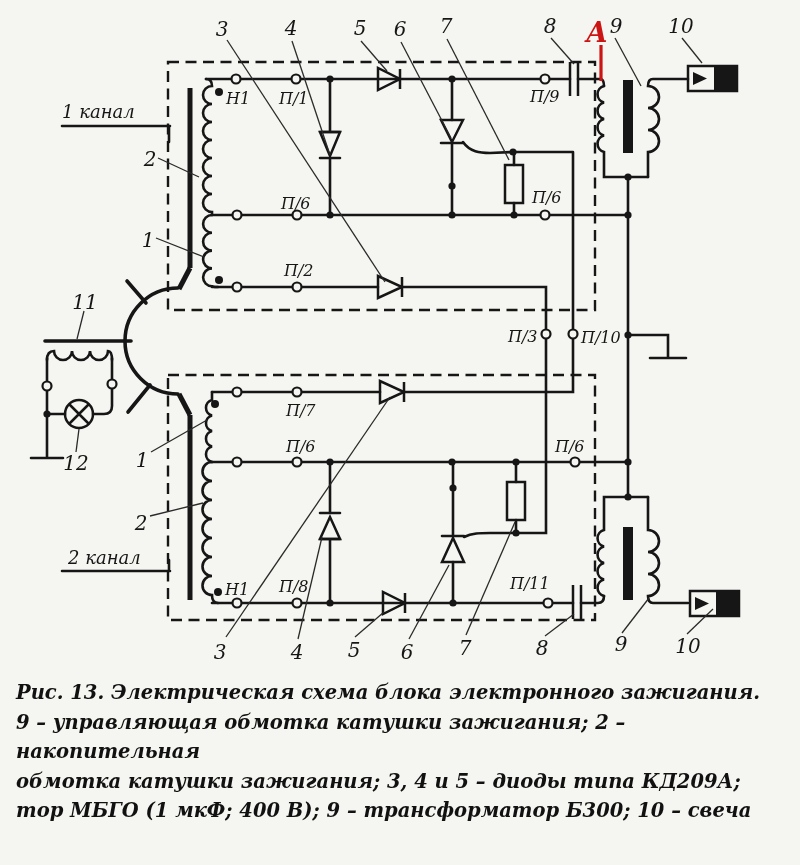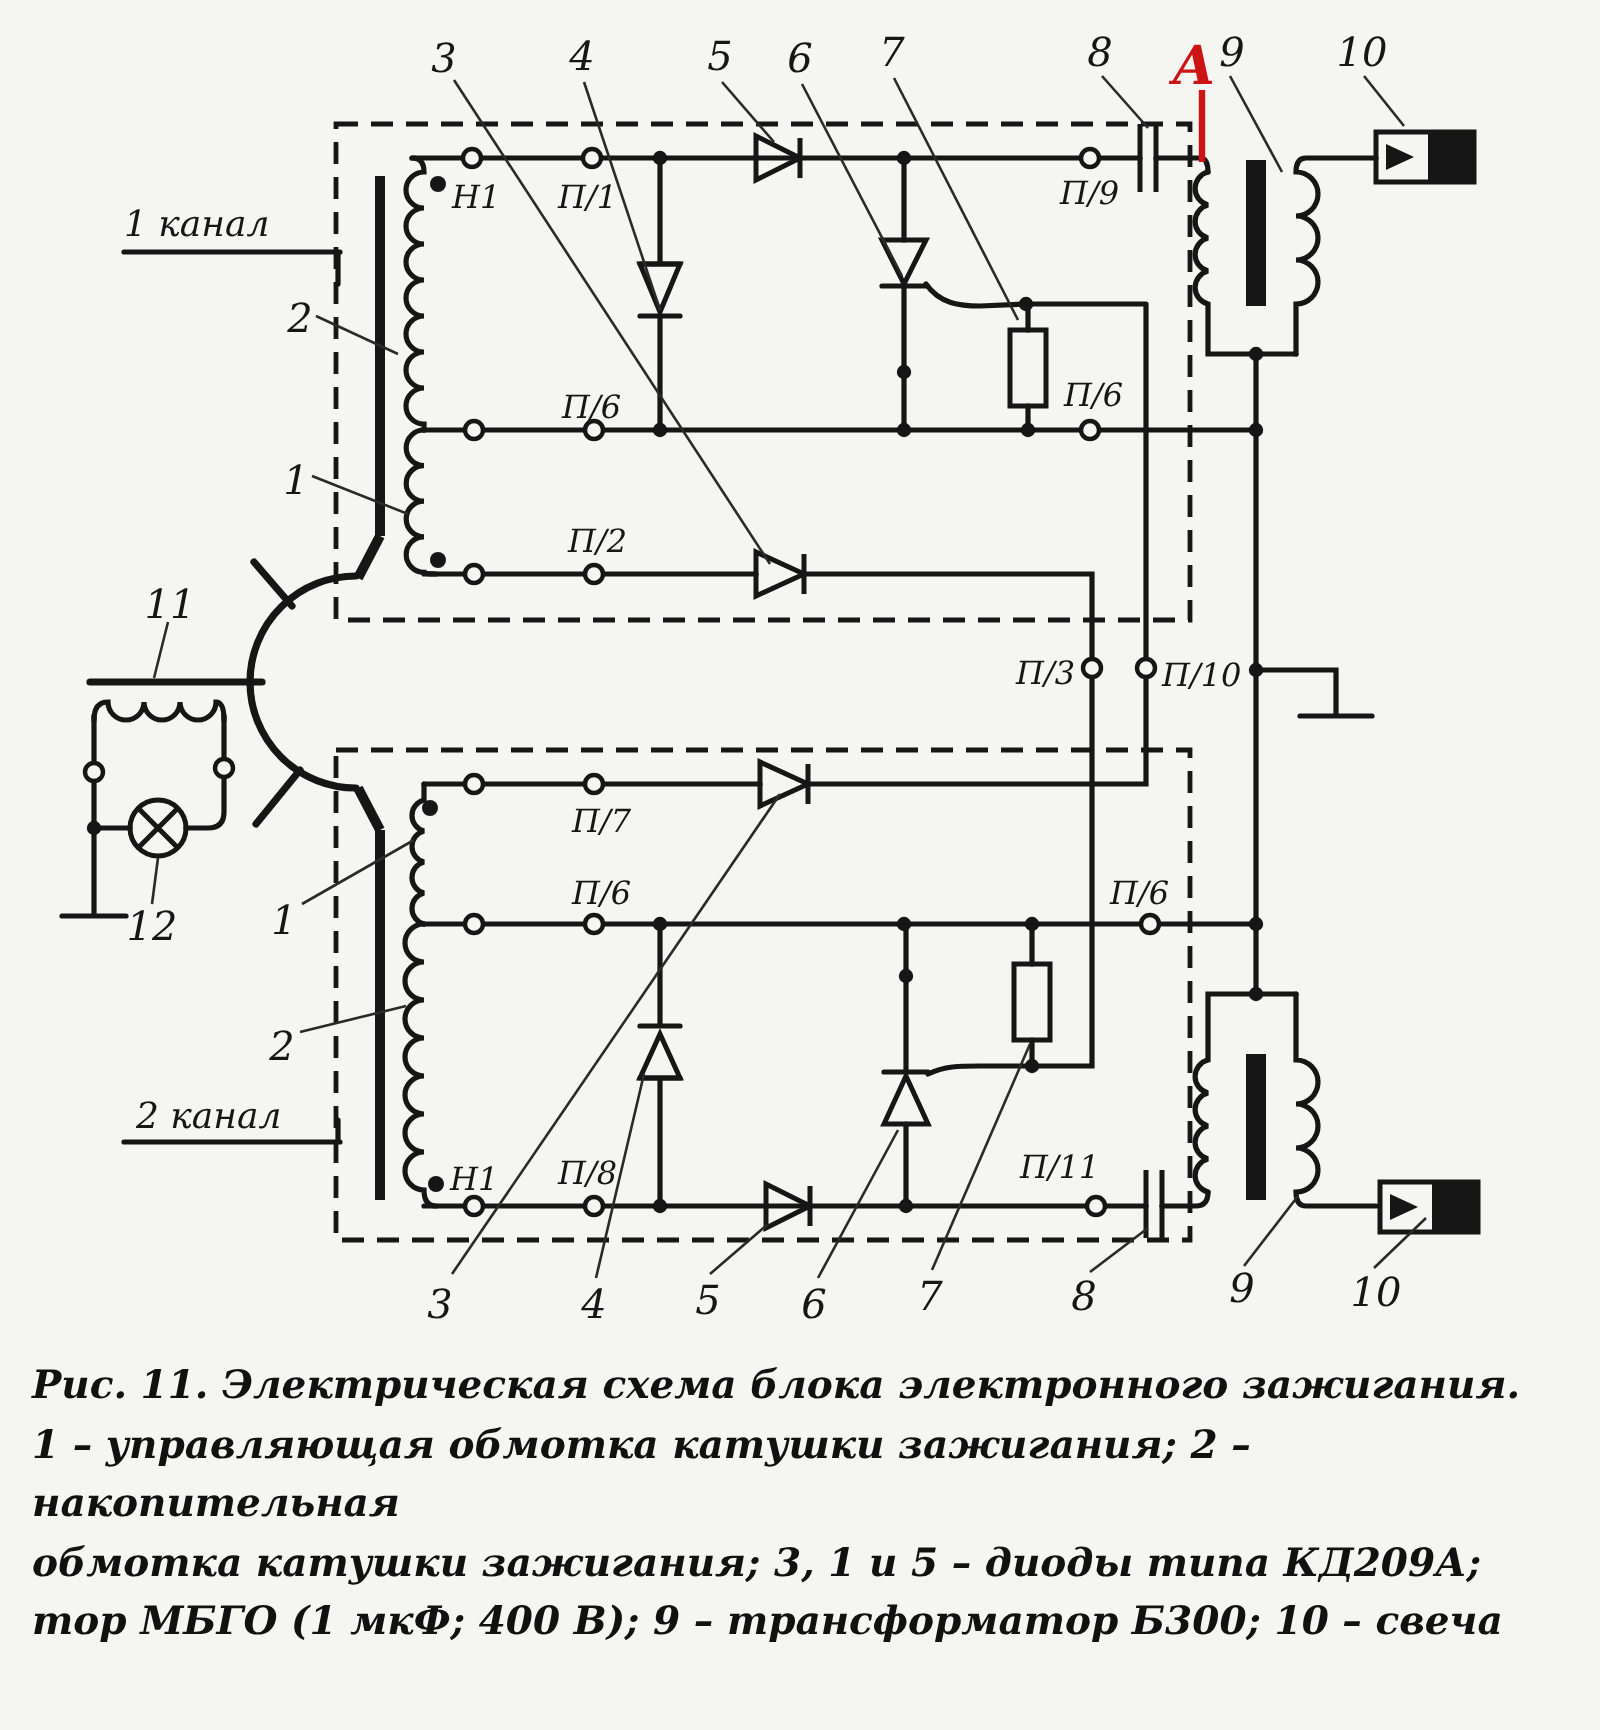--- a/index.html
+++ b/index.html
@@ -250,19 +250,19 @@
     <text class="num-label" x="150" y="166">2</text>
     <text class="num-label" x="148" y="247">1</text>
     <text class="num-label" x="85" y="309">11</text>
     <text class="num-label" x="76" y="470">12</text>
     <text class="num-label" x="142" y="467">1</text>
     <text class="num-label" x="141" y="530">2</text>
   </g>
 </svg>
 
 <div id="caption">
-  <div>Рис. 11. Электрическая схема блока электронного зажигания.</div>
-  <div>1 – управляющая обмотка катушки зажигания; 2 – накопительная</div>
-  <div>обмотка катушки зажигания; 3, 1 и 5 – диоды типа КД209А;</div>
+  <div>Рис. 13. Электрическая схема блока электронного зажигания.</div>
+  <div>9 – управляющая обмотка катушки зажигания; 2 – накопительная</div>
+  <div>обмотка катушки зажигания; 3, 4 и 5 – диоды типа КД209А;</div>
   <div>тор МБГО (1 мкФ; 400 В); 9 – трансформатор Б300; 10 – свеча</div>
 
 </div>
 </div>
 
 </body></html>

